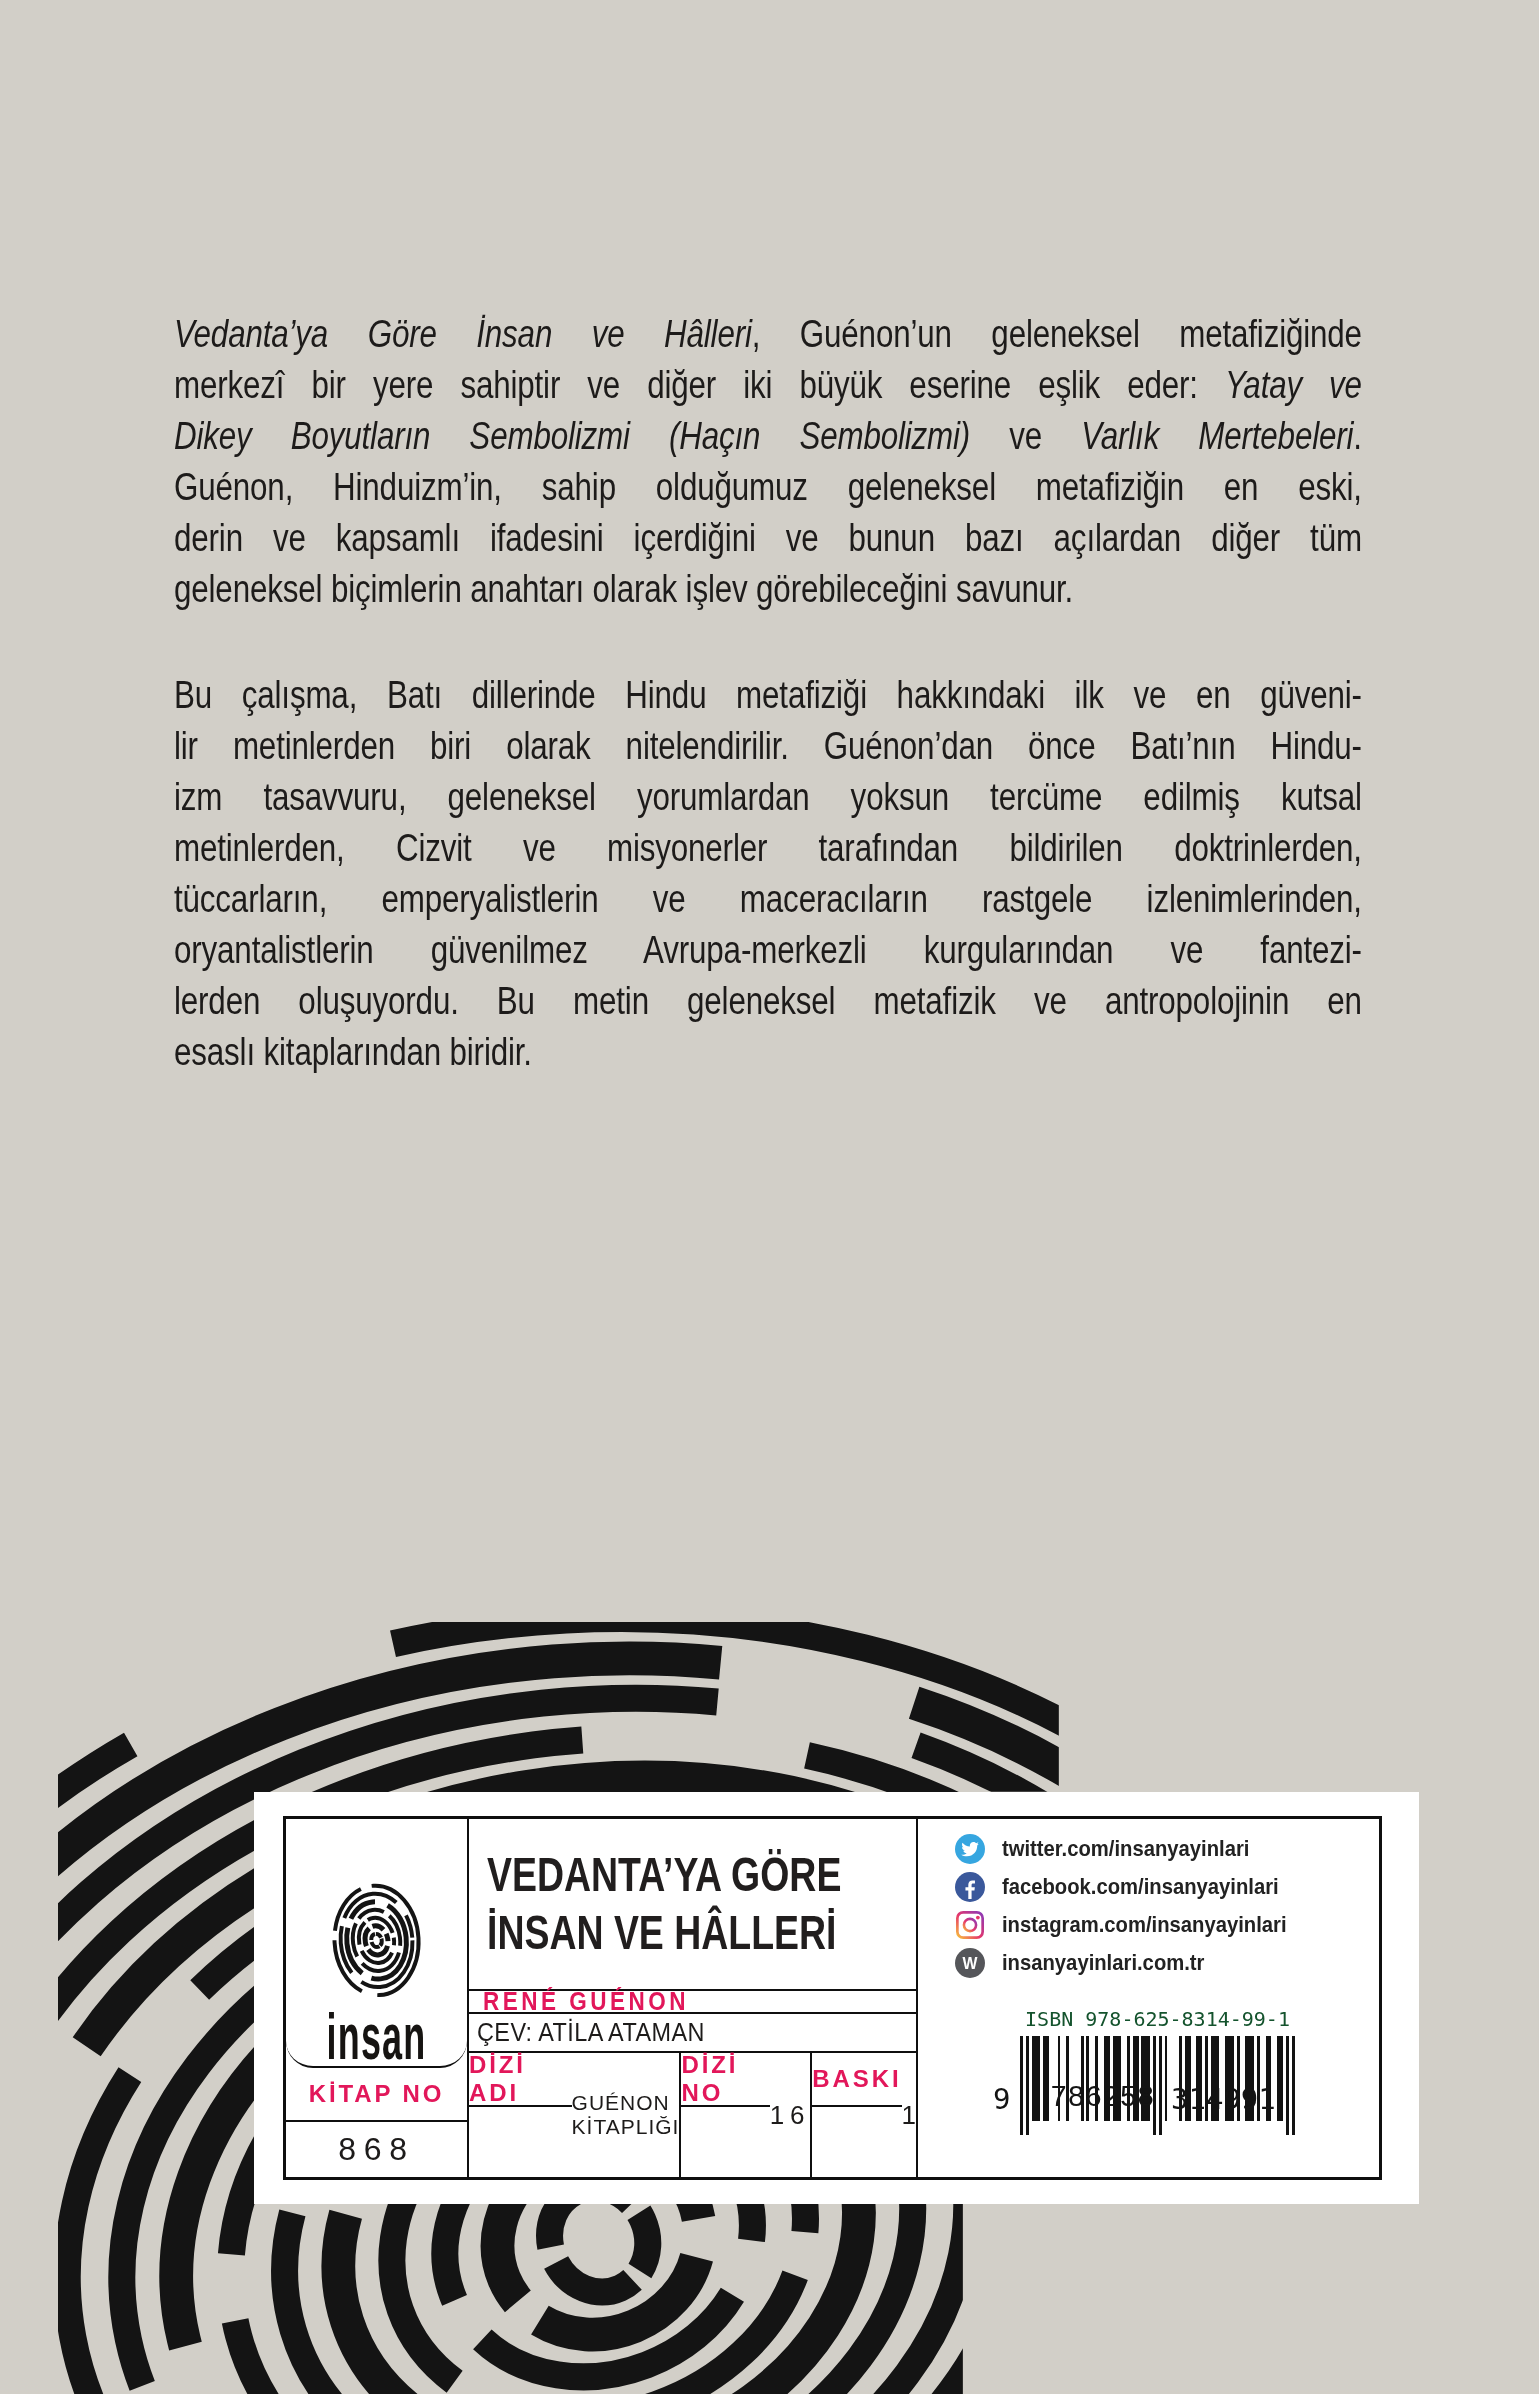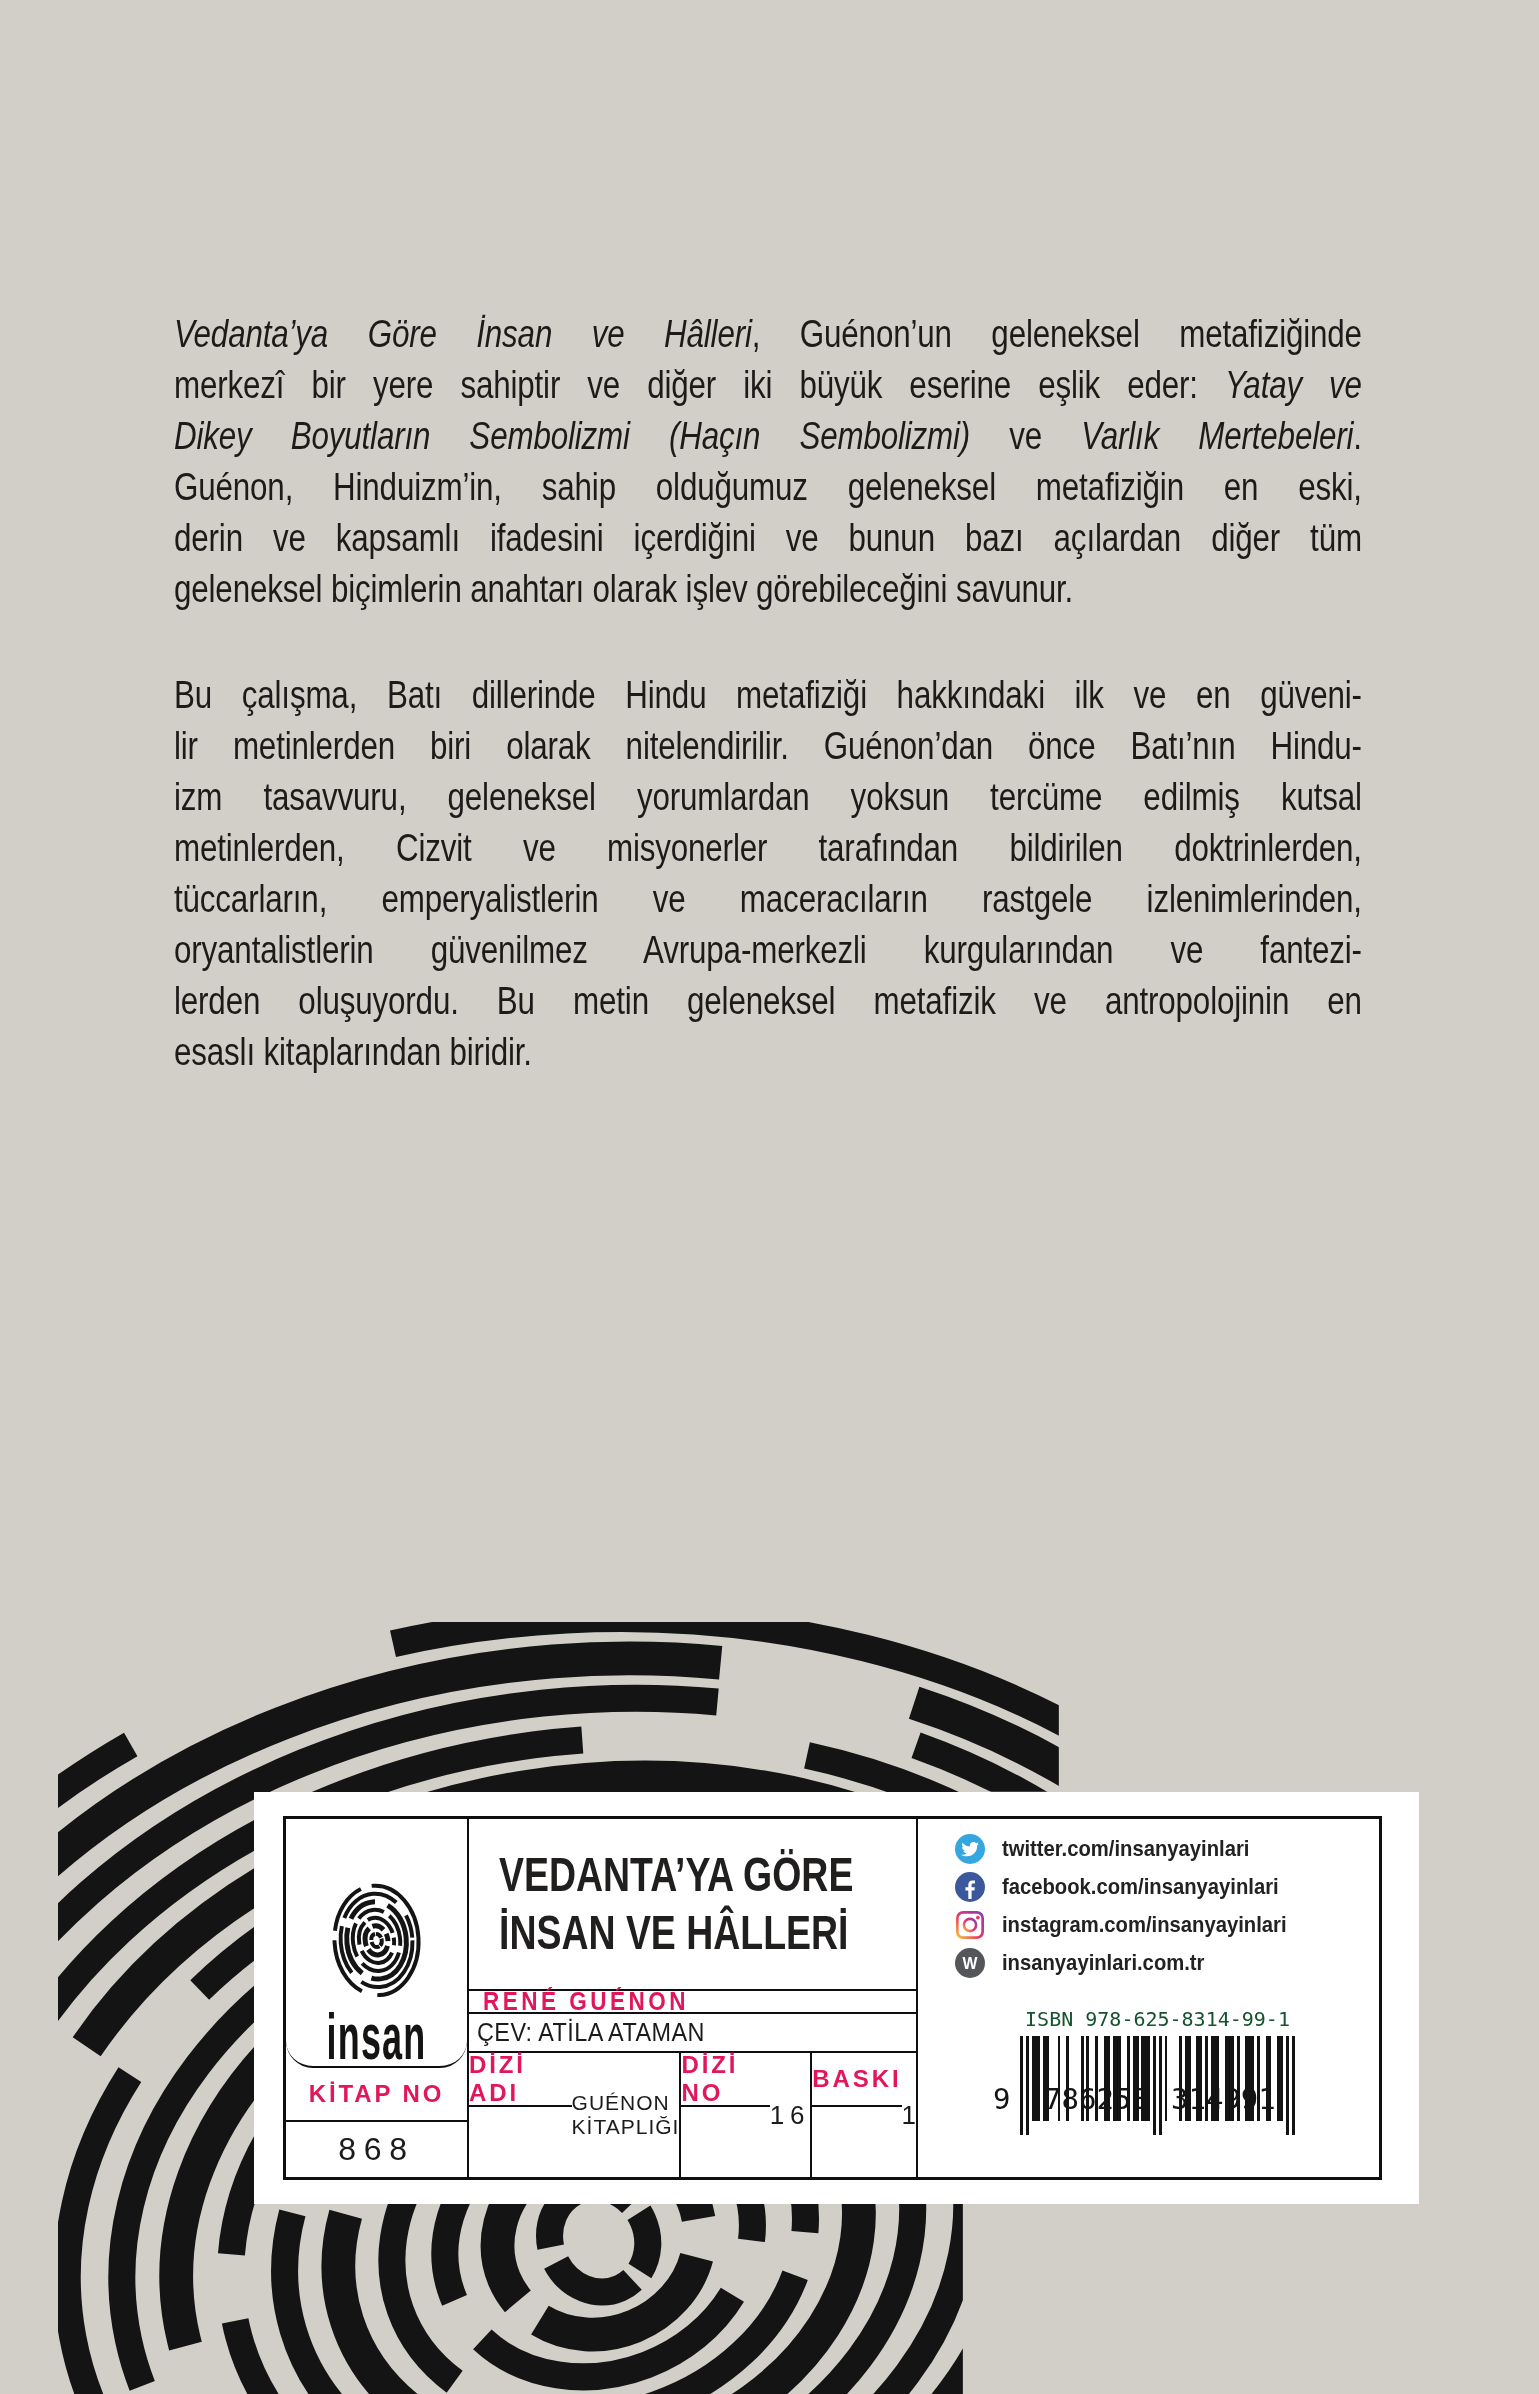--- a/index.html
+++ b/index.html
@@ -35,21 +35,21 @@
   .wordmark{font-size:58px;font-weight:700;letter-spacing:1.9px;color:#161412;
             transform:scale(.62,1.12);line-height:1;}
 
   .hdr{height:54px;border-bottom:2.9px solid #0f0f0f;justify-content:center;
        color:#e2175a;font-weight:700;font-size:24px;letter-spacing:2.9px;}
   .val{flex:1;justify-content:center;font-size:26px;color:#1d1b1a;}
   .val-book{letter-spacing:7.7px;font-size:32px;}
   .val-series{font-size:21px;letter-spacing:1px;}
   .val-no{letter-spacing:5.8px;}
 
-  .title-cell{height:172px;border-bottom:2.9px solid #0f0f0f;padding-left:30px;}
+  .title-cell{height:172px;border-bottom:2.9px solid #0f0f0f;padding-left:18px;}
   .title-inner{transform:scaleX(.78);transform-origin:left center;
                font-weight:700;font-size:48px;line-height:58px;color:#211e1e;white-space:nowrap;}
   .author-cell{height:23px;border-bottom:2.9px solid #0f0f0f;padding-left:13.5px;}
   .author-inner{color:#e2175a;font-weight:700;font-size:25px;letter-spacing:3.9px;
                 transform:scaleX(.9);transform-origin:left center;white-space:nowrap;}
   .trans-cell{height:39px;border-bottom:2.9px solid #0f0f0f;padding-left:8px;}
   .trans-inner{font-size:26px;letter-spacing:0.5px;transform:scaleX(.9);transform-origin:left center;
                color:#1d1b1a;white-space:nowrap;}
   .mid-bottom{flex:1;display:flex;}
   .mcol{box-sizing:border-box;display:flex;flex-direction:row;}
@@ -69,21 +69,21 @@
   .isbn{font-family:"DejaVu Sans Mono",monospace;font-size:20px;color:#14532d;
         text-align:center;white-space:nowrap;margin-bottom:4.8px;}
   .bars{position:relative;height:99px;display:flex;align-items:flex-start;}
   .bars .m{width:2.9px;height:85px;}
   .bars .m.on{background:#131313;}
   .bars .m.g{height:99px;}
   .bc-digits{position:absolute;left:0;top:75px;width:275px;height:31px;
              font-family:"DejaVu Sans Mono",monospace;font-size:29px;color:#141414;}
   .bc-digits span{position:absolute;top:0;letter-spacing:0;}
   .bc-9{left:-27px;}
-  .bc-left{left:24px;}
+  .bc-left{left:30px;font-family:Liberation Mono, monospace;}
   .bc-right{left:151px;}
 </style>
 </head>
 <body>
 
 <div class="cover">
 
   <svg class="fp-big" id="fpBig" viewBox="0 0 1420 800" preserveAspectRatio="none">
       <ellipse cx="560" cy="640" rx="50" ry="55" fill="none" stroke="#141414" stroke-width="28" transform="rotate(-24 560 640)" stroke-dasharray="55 12 94 17 66 10" stroke-dashoffset="0"></ellipse>
       <ellipse cx="560" cy="640" rx="106" ry="97" fill="none" stroke="#141414" stroke-width="35" transform="rotate(-22.5 560 640)" stroke-dasharray="147 27 94 40 201 30" stroke-dashoffset="248"></ellipse>

